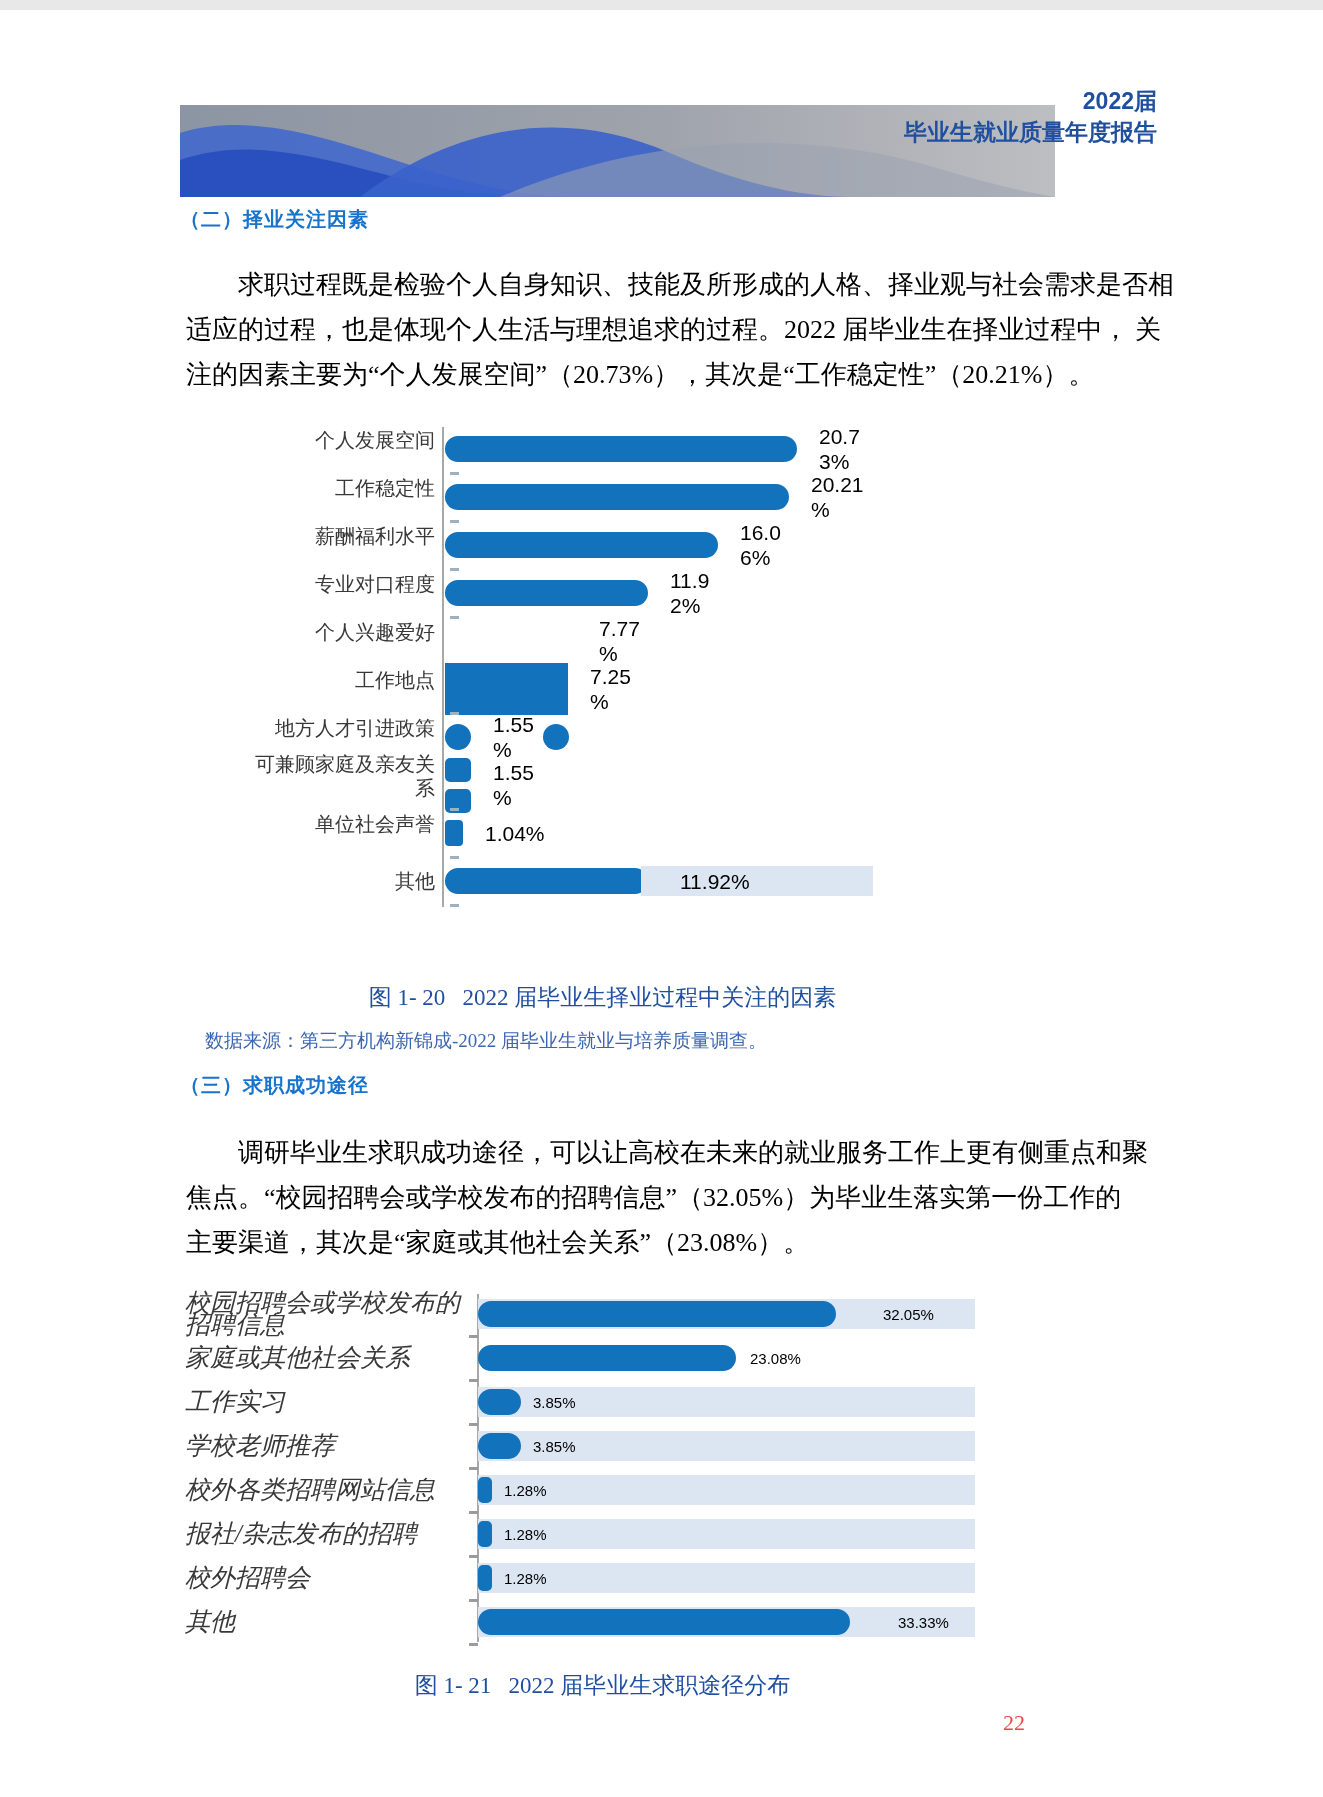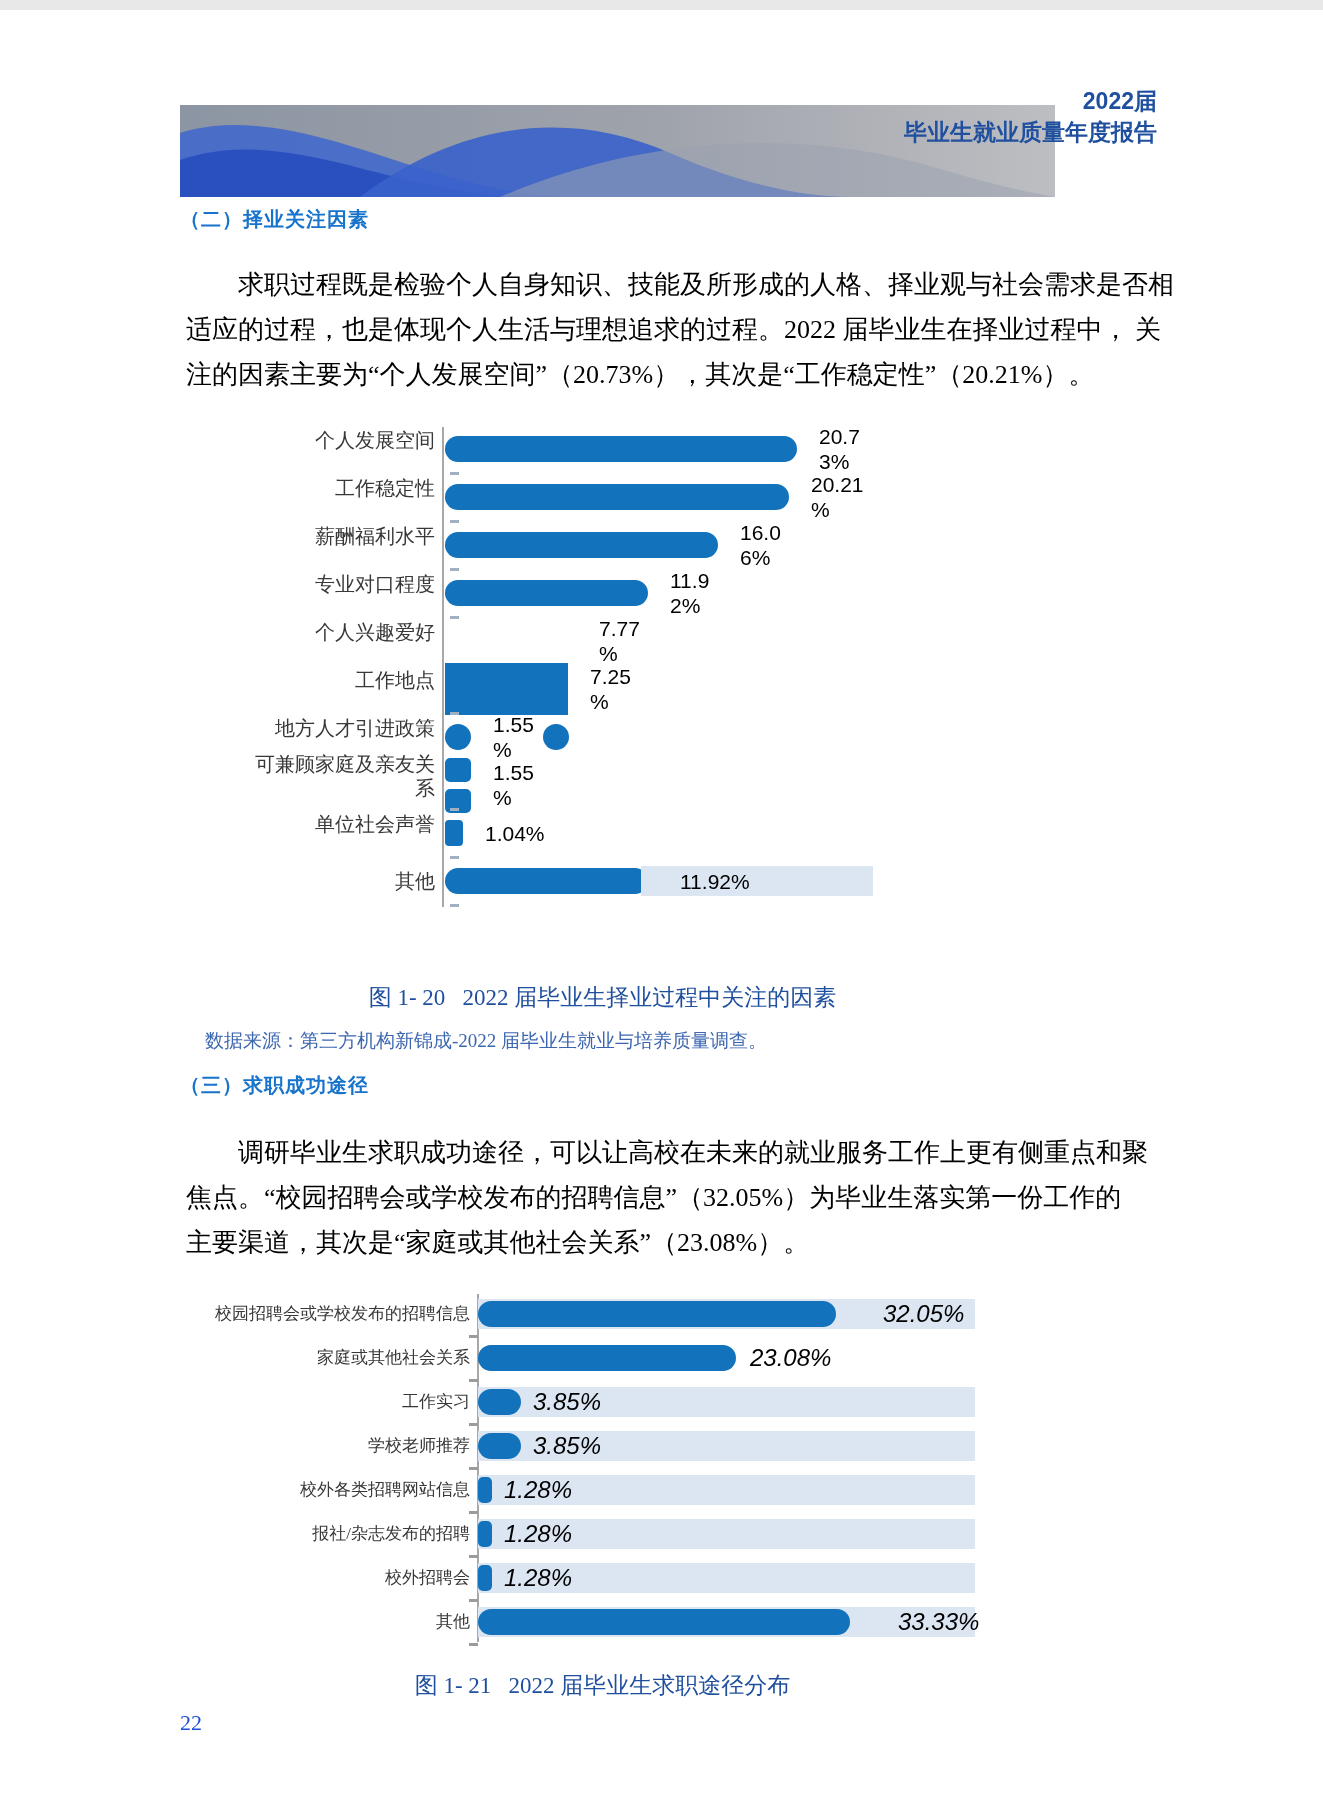--- a/index.html
+++ b/index.html
@@ -48,39 +48,39 @@
   .stackcol{display:flex;flex-direction:column;gap:7px;flex:none;}
   .stk{width:26px;height:24px;border-radius:5px;background:#1272BC;}
   .dot{position:absolute;left:100px;top:11px;width:26px;height:26px;border-radius:50%;background:#1272BC;}
   .track1{position:absolute;left:198px;top:9px;width:232px;height:30px;background:#DCE6F2;}
   .val-inrow{margin-left:32px;}
   
   .c2{position:absolute;left:185px;top:1282px;width:920px;height:352px;}
   .c2 .axis{position:absolute;left:292px;top:2px;height:348px;width:2px;background:#A8A8A8;}
   .c2row{display:flex;height:44px;align-items:center;position:relative;}
   .c2row::after{content:"";position:absolute;left:284px;bottom:-2px;width:9px;height:3px;background:#9B9B9B;}
-  .c2lab{width:285px;text-align:right;font-size:17px;line-height:22px;color:#383838;}
+  .c2lab{width:285px;text-align:left;font-size:25px;line-height:22px;color:#383838;font-style:italic;}
   .c2area{flex:1;margin-left:8px;display:flex;align-items:center;position:relative;height:100%;}
   .track{position:absolute;left:0;top:7px;width:497px;height:30px;background:#DCE6F2;}
   .bar2{height:26px;border-radius:13px;background:#1272BC;flex:none;position:relative;z-index:1;}
   .chip2{border-radius:5px;}
   .val2{
     position:relative;z-index:2;margin-left:12px;
-    font-family:"Liberation Sans","DejaVu Sans",sans-serif;font-size:24px;color:#000;font-style:italic;
+    font-family:"Liberation Sans","DejaVu Sans",sans-serif;font-size:15px;color:#000;
   }
   .m-near{margin-left:14px;}
   .m-far{margin-left:47px;}
   .m-far2{margin-left:48px;}
   
   .caption{
     position:absolute;left:180px;width:845px;text-align:center;
     font-weight:normal;font-size:23px;color:#1F4F9E;white-space:pre;
   }
   .source{position:absolute;left:205px;top:1018px;font-size:19px;color:#3C66B0;}
-  .pagenum{position:absolute;left:180px;width:845px;top:1700px;text-align:left;font-size:22px;color:#1d4ed8;}
+  .pagenum{position:absolute;left:180px;width:845px;top:1700px;text-align:right;font-size:22px;color:#ef4444;}
 </style>
 </head>
 <body>
 
 <div class="page">
 
   <svg class="banner" viewBox="0 0 875 92" preserveAspectRatio="none">
     <defs>
       <linearGradient id="bg" x1="0" y1="0" x2="1" y2="0">
         <stop offset="0" stop-color="#8C95A3"></stop>

